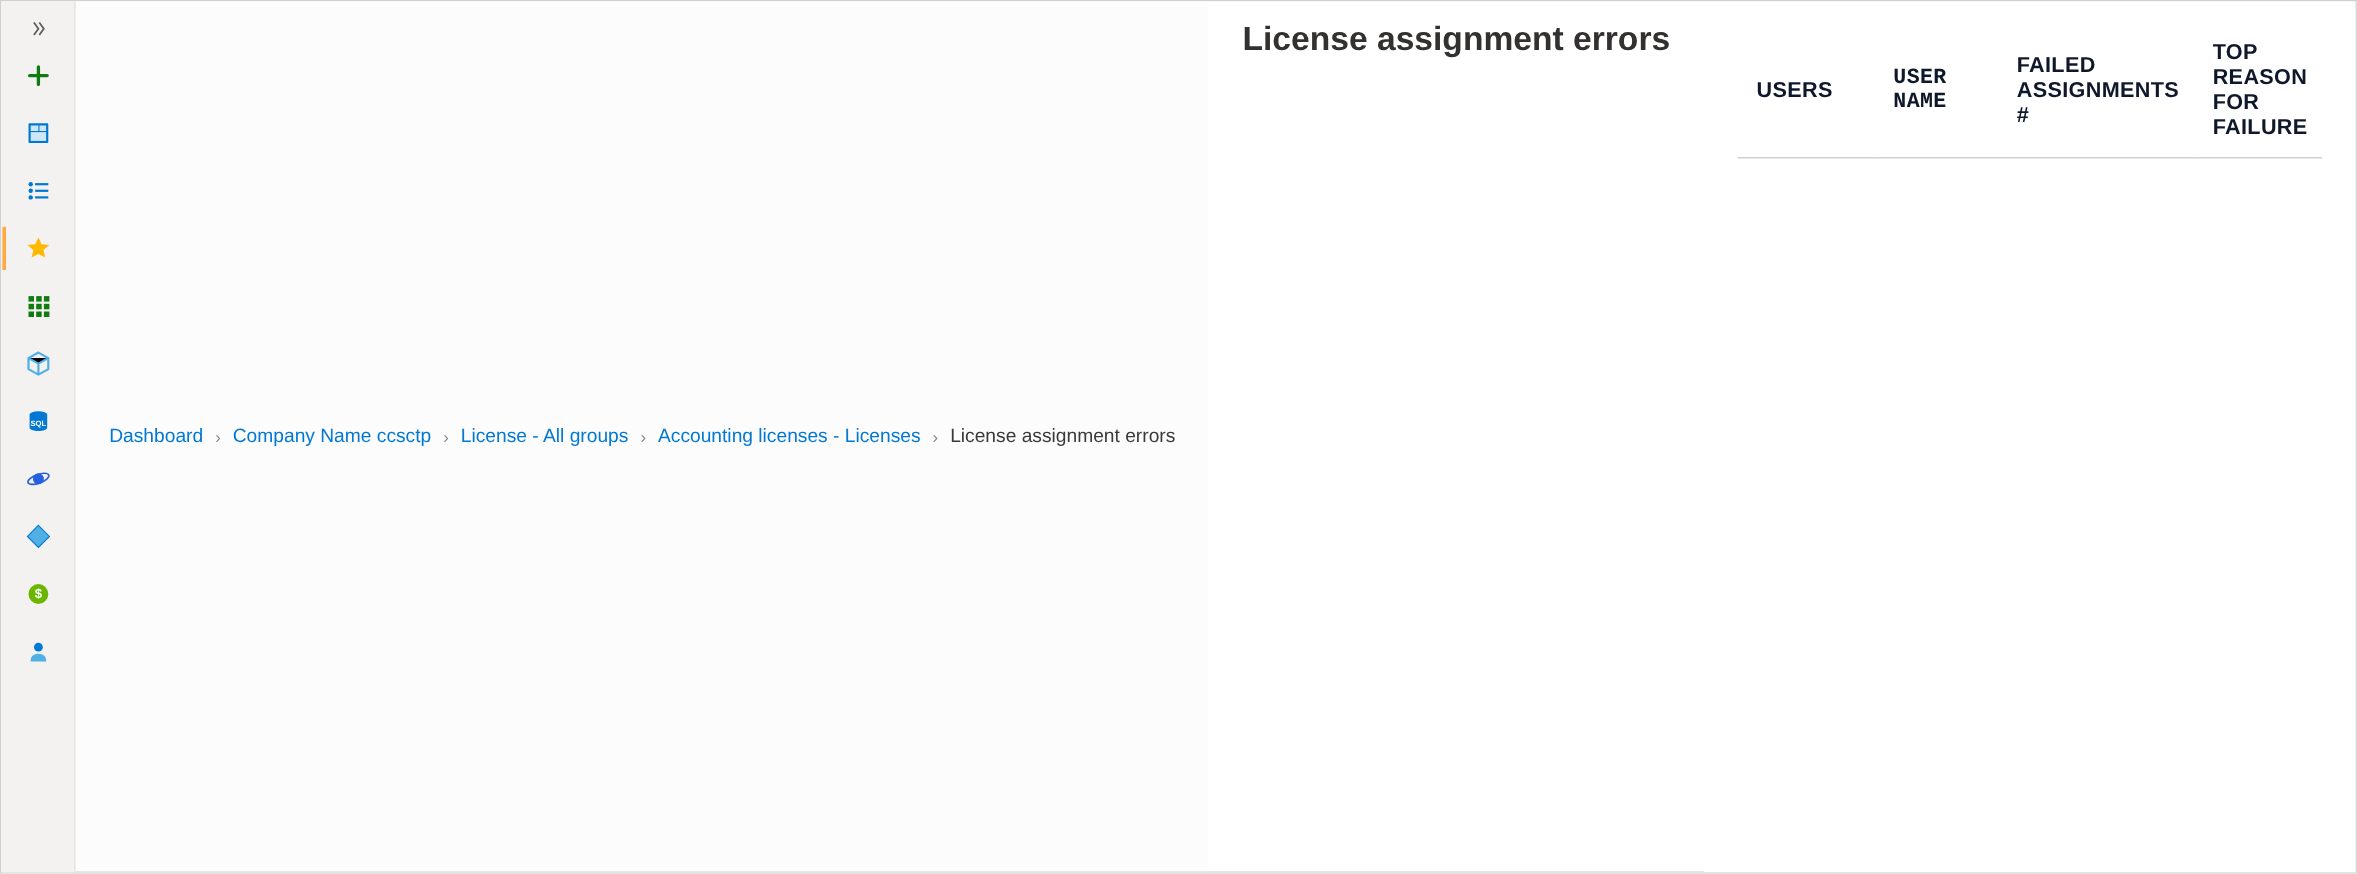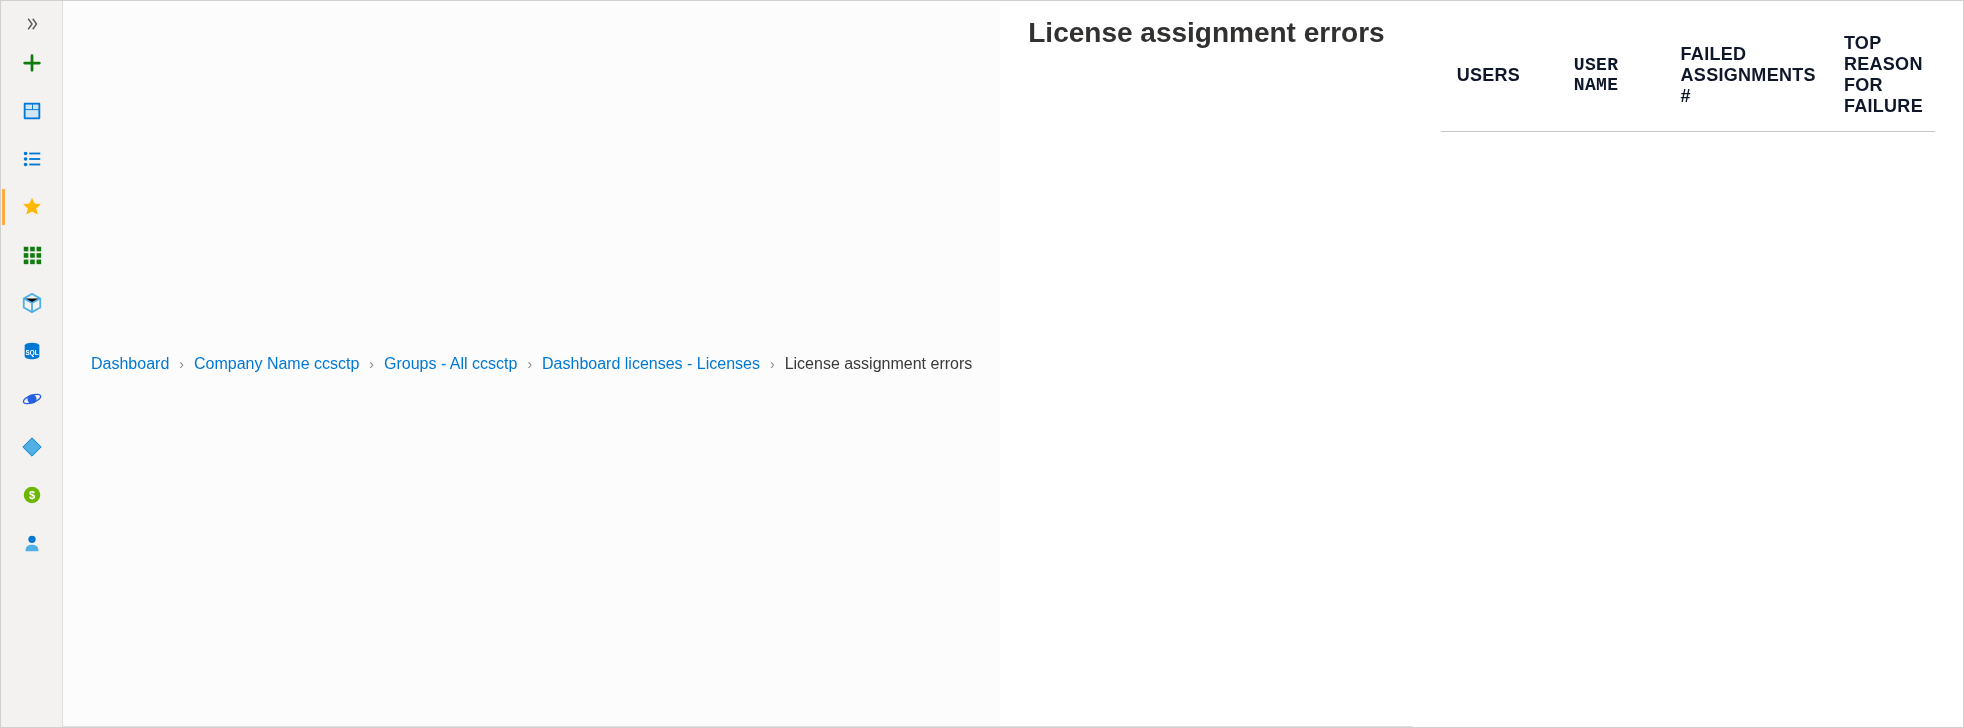--- a/index.html
+++ b/index.html
@@ -178,23 +178,23 @@
   </div>
 </div>
 
 <div class="main">
 
   <nav class="breadcrumb">
     <a>Dashboard</a>
     <span class="sep">›</span>
     <a>Company Name ccsctp</a>
     <span class="sep">›</span>
-    <a>Groups - All ccsctp</a>
-    <span class="sep">›</span>
-    <a>Dashboard licenses - Licenses</a>
+    <a>License - All groups</a>
+    <span class="sep">›</span>
+    <a>Accounting licenses - Licenses</a>
     <span class="sep">›</span>
     <span class="current">License assignment errors</span>
   </nav>
 
   <h1 class="page-title">License assignment errors</h1>
 
   <div class="table-wrap">
     <table>
       <thead>
         <tr>

